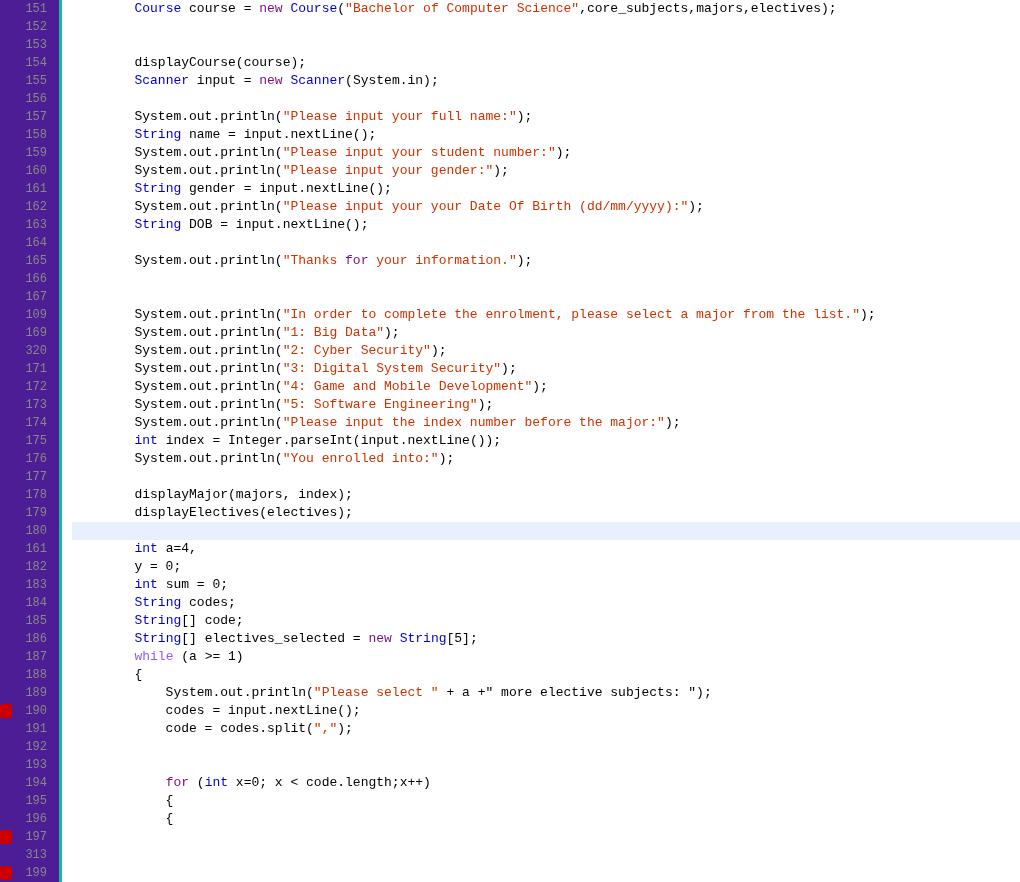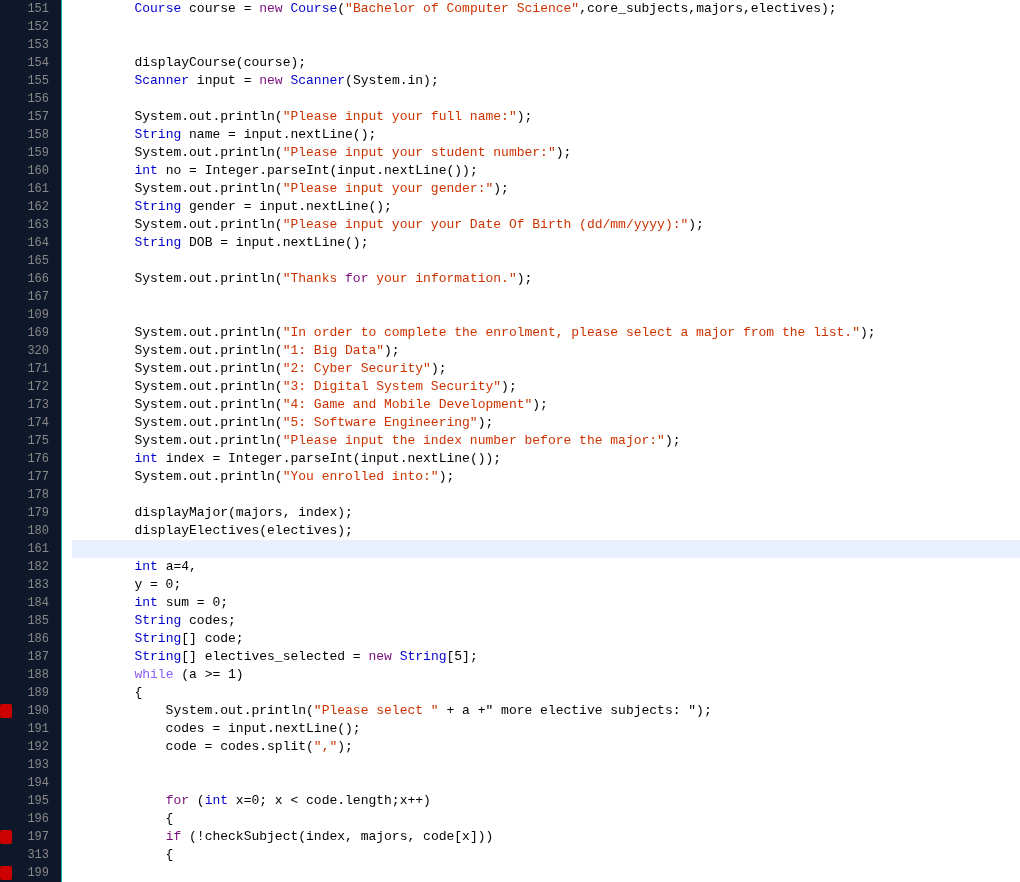--- a/index.html
+++ b/index.html
@@ -13,22 +13,22 @@
     }
     .code-container {
       display: flex;
       width: 1020px;
       height: 882px;
       overflow: hidden;
       background: #ffffff;
     }
     .line-numbers {
       width: 62px;
-      background: #0f172a;
-      border-right: 1px solid #14b8a6;
+      background: #4c1d95;
+      border-right: 3px solid #14b8a6;
       padding-right: 4px;
       text-align: right;
       color: #888888;
       font-size: 12px;
       flex-shrink: 0;
       position: relative;
     }
     .line-number {
       display: block;
       height: 18px;
@@ -122,21 +122,20 @@
   <div class="code-content" id="code-area">
       <span class="code-line">        <span style="color:#0000cc">Course</span> course = <span style="color:#7b0d7b">new</span> <span style="color:#0000cc">Course</span>(<span style="color:#cc3300">"Bachelor of Computer Science"</span>,core_subjects,majors,electives);</span>
       <span class="code-line">&nbsp;</span>
       <span class="code-line">&nbsp;</span>
       <span class="code-line">        displayCourse(course);</span>
       <span class="code-line">        <span style="color:#0000cc">Scanner</span> input = <span style="color:#7b0d7b">new</span> <span style="color:#0000cc">Scanner</span>(System.in);</span>
       <span class="code-line">&nbsp;</span>
       <span class="code-line">        System.out.println(<span style="color:#cc3300">"Please input your full name:"</span>);</span>
       <span class="code-line">        <span style="color:#0000cc">String</span> name = input.nextLine();</span>
       <span class="code-line">        System.out.println(<span style="color:#cc3300">"Please input your student number:"</span>);</span>
-      <span class="code-line">        <span style="color:#0000cc">int</span> no = Integer.parseInt(input.nextLine());</span>
       <span class="code-line">        System.out.println(<span style="color:#cc3300">"Please input your gender:"</span>);</span>
       <span class="code-line">        <span style="color:#0000cc">String</span> gender = input.nextLine();</span>
       <span class="code-line">        System.out.println(<span style="color:#cc3300">"Please input your your Date Of Birth (dd/mm/yyyy):"</span>);</span>
       <span class="code-line">        <span style="color:#0000cc">String</span> DOB = input.nextLine();</span>
       <span class="code-line">&nbsp;</span>
       <span class="code-line">        System.out.println(<span style="color:#cc3300">"Thanks <span style="color:#7b0d7b">for</span> your information."</span>);</span>
       <span class="code-line">&nbsp;</span>
       <span class="code-line">&nbsp;</span>
       <span class="code-line">        System.out.println(<span style="color:#cc3300">"In order to complete the enrolment, please select a major from the list."</span>);</span>
       <span class="code-line">        System.out.println(<span style="color:#cc3300">"1: Big Data"</span>);</span>
@@ -159,16 +158,15 @@
       <span class="code-line">        <span style="color:#0000cc">String</span>[] electives_selected = <span style="color:#7b0d7b">new</span> <span style="color:#0000cc">String</span>[5];</span>
       <span class="code-line">        <span style="color:#8b5cf6">while</span> (a &gt;= 1)</span>
       <span class="code-line">        {</span>
       <span class="code-line">            System.out.println(<span style="color:#cc3300">"Please select "</span> + a +" more elective subjects: ");</span>
       <span class="code-line">            codes = input.nextLine();</span>
       <span class="code-line">            code = codes.split(<span style="color:#cc3300">","</span>);</span>
       <span class="code-line">&nbsp;</span>
       <span class="code-line">&nbsp;</span>
       <span class="code-line">            <span style="color:#7b0d7b">for</span> (<span style="color:#0000cc">int</span> x=0; x &lt; code.length;x++)</span>
       <span class="code-line">            {</span>
-      <span class="code-line">            <span style="color:#7b0d7b">if</span> (!checkSubject(index, majors, code[x]))</span>
       <span class="code-line">            {</span>
     </div>
 </div>
 
 </body></html>

